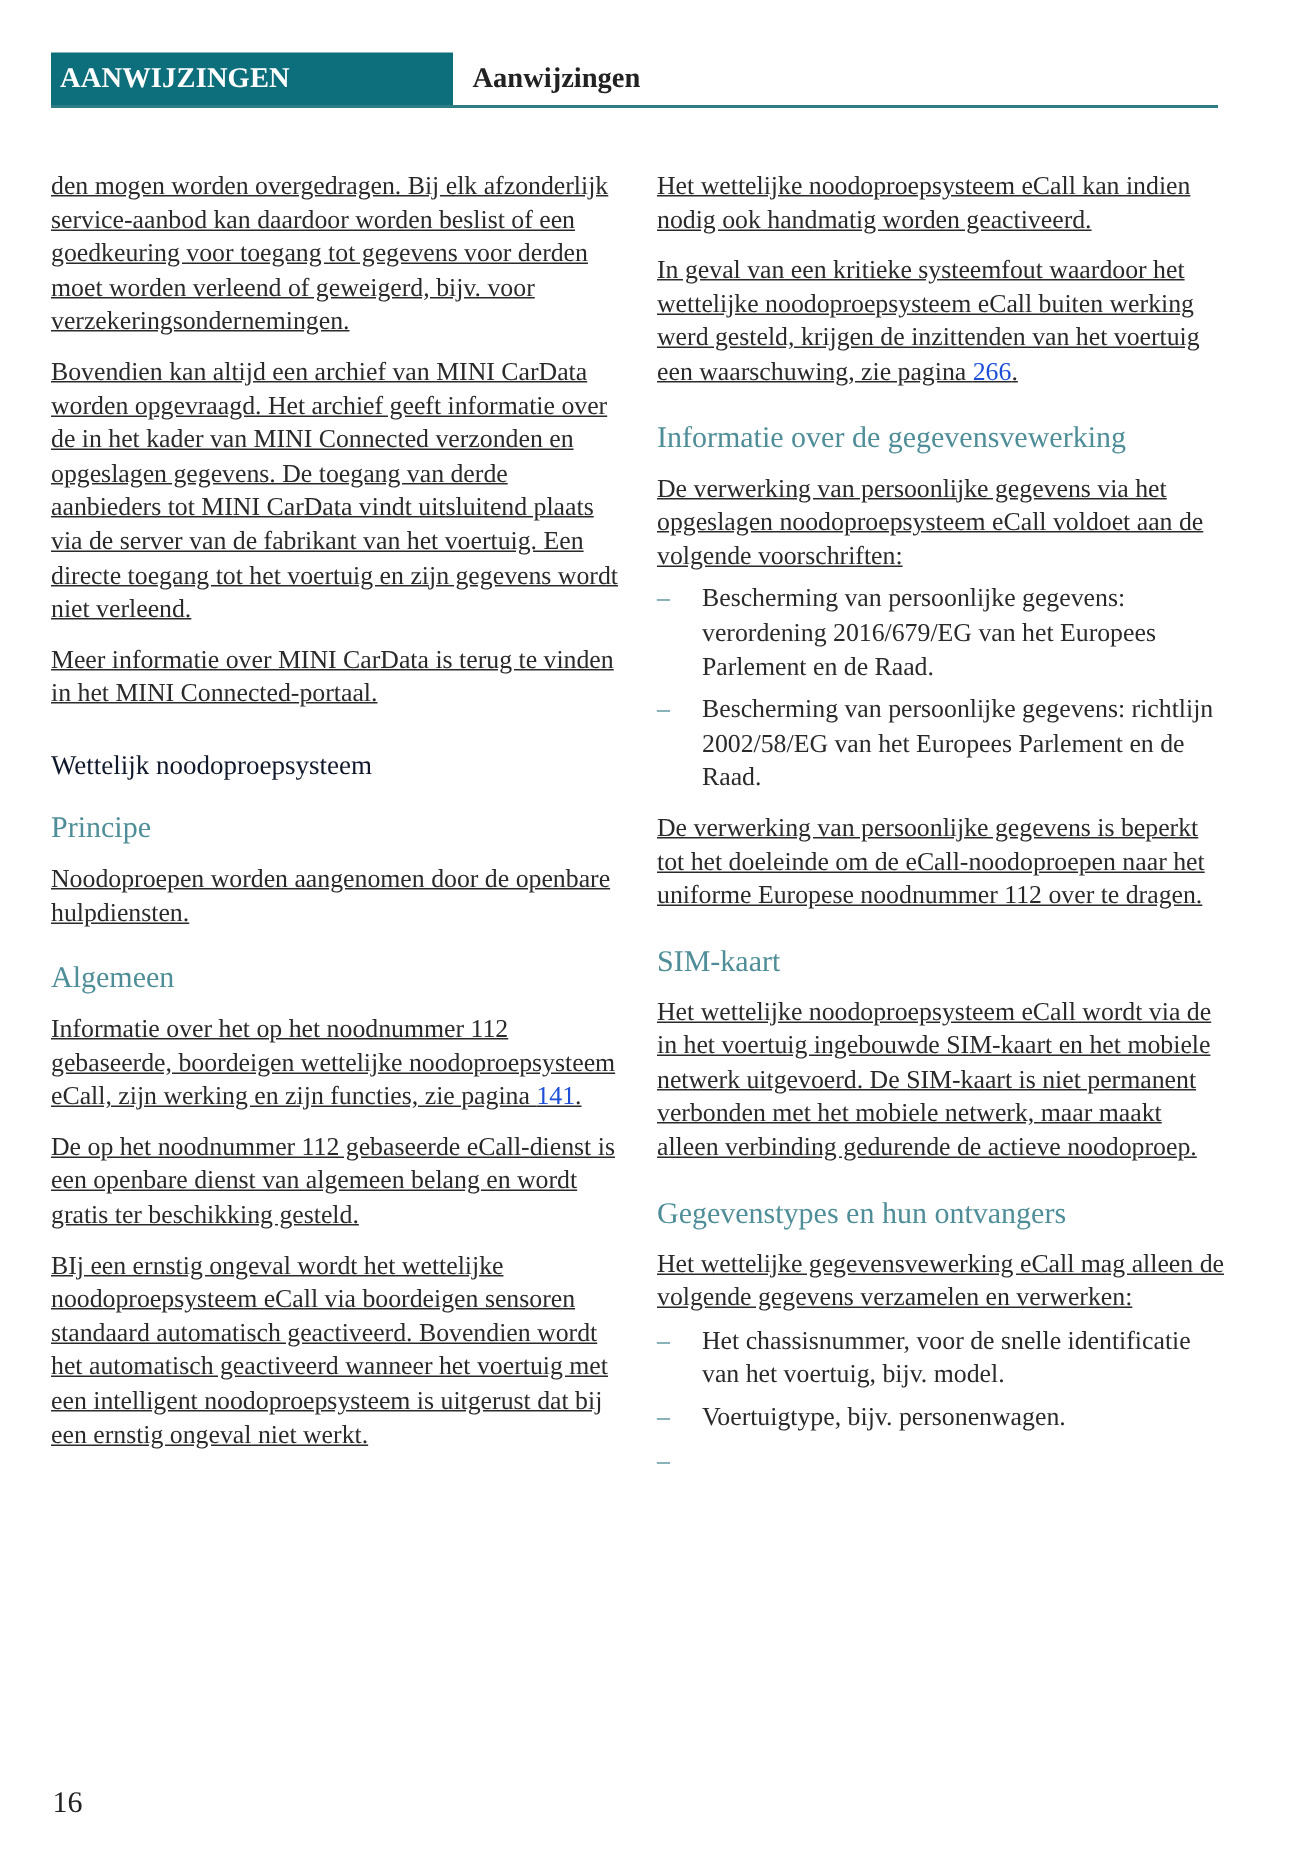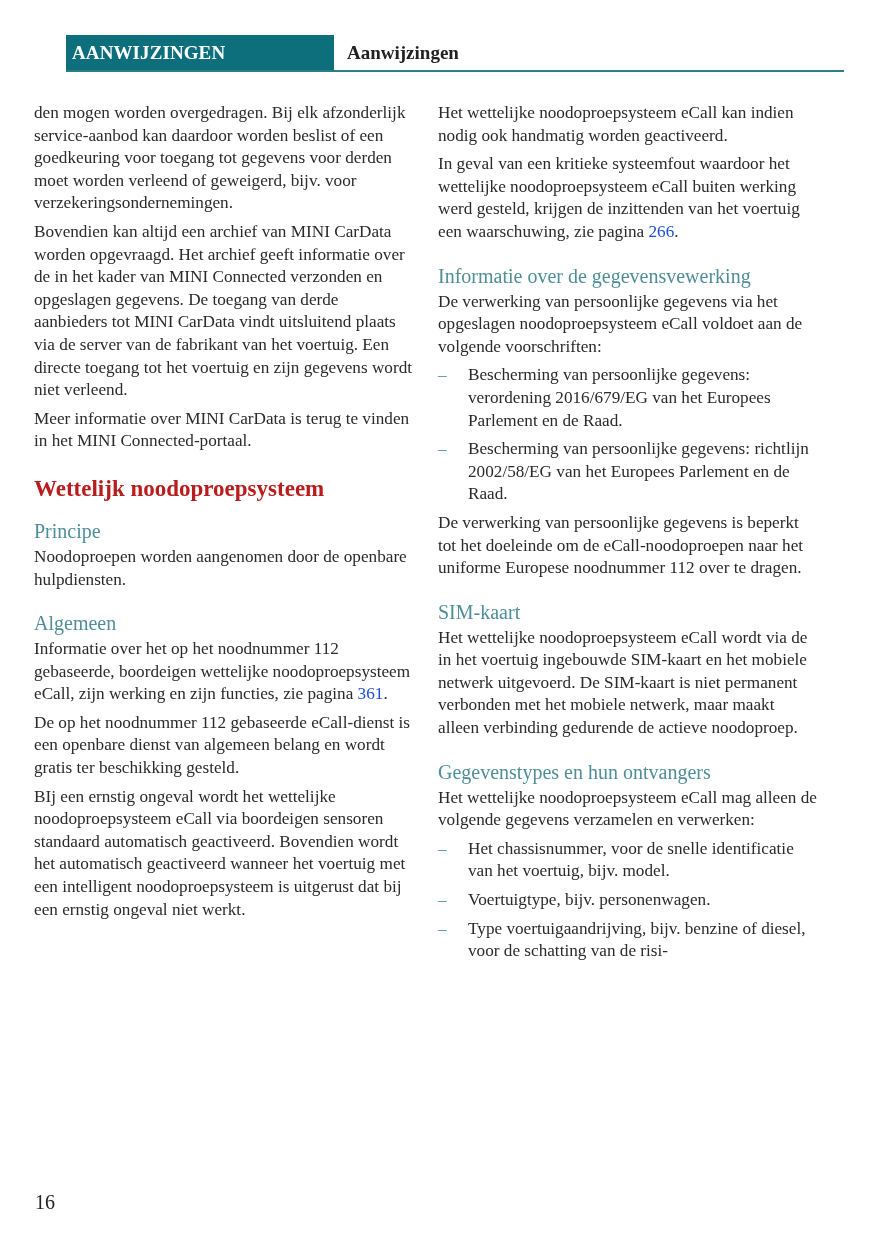--- a/index.html
+++ b/index.html
@@ -4,41 +4,40 @@
   <style>
     html, body { margin: 0; padding: 0; background: #ffffff; }
     body {
       width: 875px; height: 1241px; position: relative; overflow: hidden;
       font-family: "DejaVu Serif", "Liberation Serif", serif;
       color: #2a2a2a;
     }
     .header {
       position: absolute; left: 34px; top: 35px; width: 778px; height: 35px;
       border-bottom: 2px solid #2e7d86;
-      margin-left: 32px;
     }
     .header-tab {
       position: absolute; left: 0; top: 0; width: 268px; height: 35px;
       background: #0e6f7c; color: #ffffff;
       font-family: "Liberation Serif", serif; font-size: 19px; font-weight: bold;
       line-height: 35px; padding-left: 6px; box-sizing: border-box; letter-spacing: 0.1px;
     }
     .header-title {
       position: absolute; left: 281px; top: 0; height: 35px; line-height: 35px;
       font-family: "Liberation Serif", serif; font-size: 19px; font-weight: bold; color: #222;
     }
     .col {
       position: absolute; top: 102px; font-size: 17.2px; line-height: 22.6px;
       font-family: "Liberation Serif", serif;
     }
     .col-left { left: 34px; width: 380px; }
     .col-right { left: 438px; width: 380px; }
-    p { margin: 0 0 6px 0; }
+    p { margin: 11px 0 6px 0; text-decoration: underline; }
     .h2 {
-      color: #b91c1c; font-weight: bold; font-size: 23px; line-height: 28px;
+      color: #0f172a; font-weight: normal; font-size: 18px; line-height: 28px;
       margin: 22px 0 14px 0;
     }
     .h3 {
       color: #4f8e98; font-weight: normal; font-size: 20px; line-height: 24px;
       margin: 20px 0 3px 0;
     }
     .h3.first { margin-top: 16px; }
     .link { color: #1d4ed8; }
     ul.dash { list-style: none; margin: 0 0 6px 0; padding: 0; }
     ul.dash li { position: relative; padding-left: 30px; margin-bottom: 6px; }
@@ -60,42 +59,42 @@
   <p>den mogen worden overgedragen. Bij elk afzonderlijk service-aanbod kan daardoor worden beslist of een goedkeuring voor toegang tot gegevens voor derden moet worden verleend of geweigerd, bijv. voor verzekeringsondernemingen.</p>
   <p>Bovendien kan altijd een archief van MINI CarData worden opgevraagd. Het archief geeft informatie over de in het kader van MINI Connected verzonden en opgeslagen gegevens. De toegang van derde aanbieders tot MINI CarData vindt uitsluitend plaats via de server van de fabrikant van het voertuig. Een directe toegang tot het voertuig en zijn gegevens wordt niet verleend.</p>
   <p>Meer informatie over MINI CarData is terug te vinden in het MINI Connected-portaal.</p>
 
   <div class="h2">Wettelijk noodoproepsysteem</div>
 
   <div class="h3 first">Principe</div>
   <p>Noodoproepen worden aangenomen door de openbare hulpdiensten.</p>
 
   <div class="h3">Algemeen</div>
-  <p><span>Informatie over het op het noodnummer 112 gebaseerde, boordeigen wettelijke noodoproepsysteem eCall, zijn werking en zijn functies, zie pagina </span><span class="link">361</span><span>.</span></p>
+  <p><span>Informatie over het op het noodnummer 112 gebaseerde, boordeigen wettelijke noodoproepsysteem eCall, zijn werking en zijn functies, zie pagina </span><span class="link">141</span><span>.</span></p>
   <p>De op het noodnummer 112 gebaseerde eCall-dienst is een openbare dienst van algemeen belang en wordt gratis ter beschikking gesteld.</p>
   <p>BIj een ernstig ongeval wordt het wettelijke noodoproepsysteem eCall via boordeigen sensoren standaard automatisch geactiveerd. Bovendien wordt het automatisch geactiveerd wanneer het voertuig met een intelligent noodoproepsysteem is uitgerust dat bij een ernstig ongeval niet werkt.</p>
 </div>
 
 <div class="col col-right">
   <p>Het wettelijke noodoproepsysteem eCall kan indien nodig ook handmatig worden geactiveerd.</p>
   <p><span>In geval van een kritieke systeemfout waardoor het wettelijke noodoproepsysteem eCall buiten werking werd gesteld, krijgen de inzittenden van het voertuig een waarschuwing, zie pagina </span><span class="link">266</span><span>.</span></p>
 
   <div class="h3">Informatie over de gegevensvewerking</div>
   <p>De verwerking van persoonlijke gegevens via het opgeslagen noodoproepsysteem eCall voldoet aan de volgende voorschriften:</p>
   <ul class="dash">
     <li><span class="dash-mark">–</span><span>Bescherming van persoonlijke gegevens: verordening 2016/679/EG van het Europees Parlement en de Raad.</span></li>
     <li><span class="dash-mark">–</span><span>Bescherming van persoonlijke gegevens: richtlijn 2002/58/EG van het Europees Parlement en de Raad.</span></li>
   </ul>
   <p>De verwerking van persoonlijke gegevens is beperkt tot het doeleinde om de eCall-noodoproepen naar het uniforme Europese noodnummer 112 over te dragen.</p>
 
   <div class="h3">SIM-kaart</div>
   <p>Het wettelijke noodoproepsysteem eCall wordt via de in het voertuig ingebouwde SIM-kaart en het mobiele netwerk uitgevoerd. De SIM-kaart is niet permanent verbonden met het mobiele netwerk, maar maakt alleen verbinding gedurende de actieve noodoproep.</p>
 
   <div class="h3">Gegevenstypes en hun ontvangers</div>
-  <p>Het wettelijke noodoproepsysteem eCall mag alleen de volgende gegevens verzamelen en verwerken:</p>
+  <p>Het wettelijke gegevensvewerking eCall mag alleen de volgende gegevens verzamelen en verwerken:</p>
   <ul class="dash">
     <li><span class="dash-mark">–</span><span>Het chassisnummer, voor de snelle identificatie van het voertuig, bijv. model.</span></li>
     <li><span class="dash-mark">–</span><span>Voertuigtype, bijv. personenwagen.</span></li>
-    <li><span class="dash-mark">–</span><span>Type voertuigaandrijving, bijv. benzine of diesel, voor de schatting van de risi-</span></li>
+    <li><span class="dash-mark">–</span></li>
   </ul>
 </div>
 
 <div class="page-number">16</div>
 
 </body></html>

